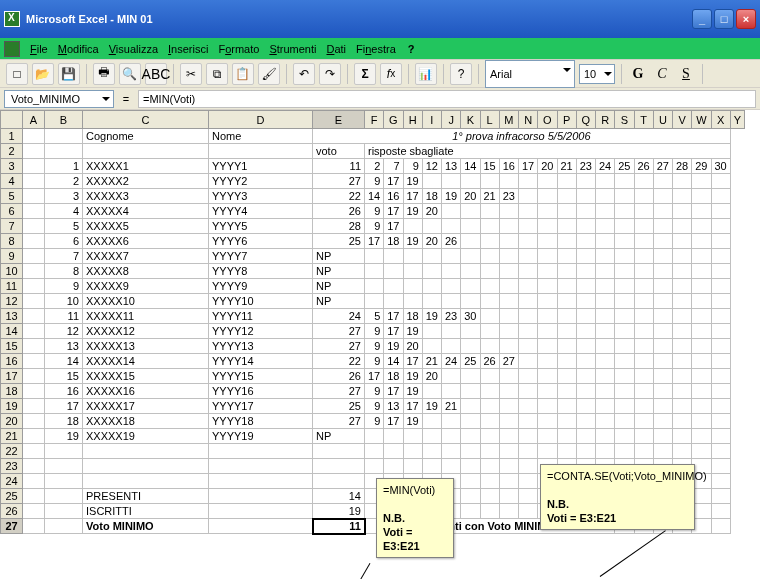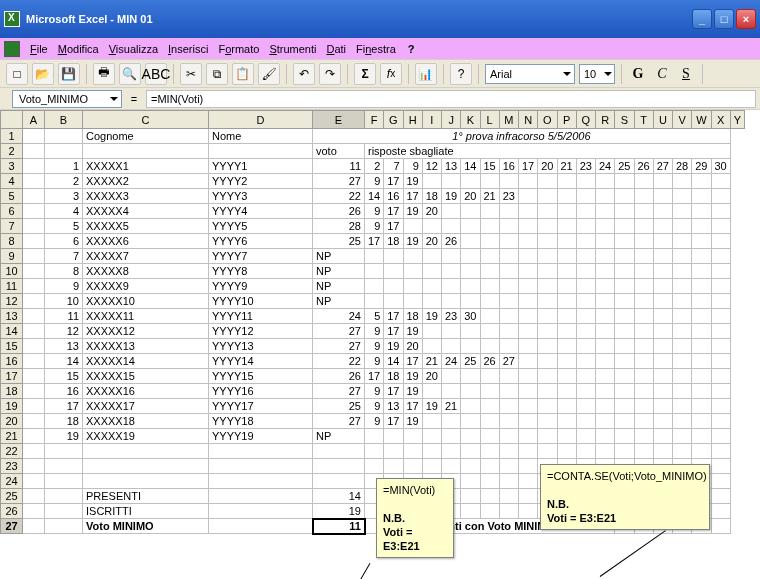--- a/index.html
+++ b/index.html
@@ -6,37 +6,37 @@
   body { font-family: "Tahoma", "Arial", sans-serif; font-size: 11px; background: #ece9d8; width: 760px; height: 579px; overflow: hidden; }
 
   .titlebar { background: linear-gradient(#3b78d8, #1e55bf); color: #fff; height: 38px; display: flex; align-items: center; padding: 0 4px; font-weight: bold; }
   .titlebar .app-icon { width: 16px; height: 16px; background: #2a7c2a; border: 1px solid #fff; margin-right: 6px; display:inline-block; position:relative;}
   .titlebar .app-icon::after{content:"X"; color:#fff; font-size:10px; position:absolute; left:3px; top:0px;}
   .titlebar .title { flex: 1; }
   .titlebar .winbtns { display: flex; gap: 2px; }
   .titlebar .winbtn { width: 20px; height: 20px; background: linear-gradient(#6fa6f0,#3d78cf); border:1px solid #1b4fa0; border-radius:3px; color:#fff; display:flex; align-items:center; justify-content:center; font-size:11px;}
   .titlebar .winbtn.close { background: linear-gradient(#e88, #c33); border-color:#a22;}
 
-  .menubar { background:#f0abfc; height:22px; display:flex; align-items:center; padding:0 4px; gap:2px; border-bottom:1px solid #d4d0c8;}
+  .menubar { background:#22c55e; height:22px; display:flex; align-items:center; padding:0 4px; gap:2px; border-bottom:1px solid #d4d0c8;}
   .menubar .doc-icon{ width:16px; height:16px; background:#2a7c2a;border:1px solid #555; margin-right:4px;}
   .menubar .item { padding:2px 4px; cursor:default;}
   .menubar .item u { text-decoration: underline; }
   .help-icon { margin-left: 2px; font-weight:bold;}
 
   .toolbar { background:#ece9d8; height:28px; display:flex; align-items:center; padding:0 6px; gap:4px; border-bottom:1px solid #d4d0c8;}
   .tbtn { width:22px; height:22px; border:1px solid #c8c8c8; background:#f4f3ef; display:flex; align-items:center; justify-content:center; font-size:12px; border-radius:2px;}
   .tsep { width:1px; height:20px; background:#c0c0c0; margin:0 2px;}
-  .font-select{ border:1px solid #7f9db9; background:#fff; height:20px; width:90px; padding:0 18px 0 4px; display:flex;align-items:center;position:relative; font-size:11px;}
+  .font-select{ border:1px solid #7f9db9; background:#fff; height:28px; width:90px; padding:0 18px 0 4px; display:flex;align-items:center;position:relative; font-size:11px;}
   .font-select::after{content:""; position:absolute; right:3px; top:7px; border:4px solid transparent; border-top-color:#000;}
   .size-select{ border:1px solid #7f9db9; background:#fff; height:20px; width:36px; padding:0 14px 0 4px; display:flex;align-items:center;position:relative; font-size:11px;}
   .size-select::after{content:""; position:absolute; right:2px; top:7px; border:4px solid transparent; border-top-color:#000;}
   .fmtbtn{ width:20px; height:20px; display:flex; align-items:center; justify-content:center; font-family:"Times New Roman",serif; font-size:14px;}
 
   .formulabar { background:#ece9d8; height:22px; display:flex; align-items:center; padding:2px 4px; gap:4px; border-bottom:1px solid #d4d0c8;}
-  .namebox { border:1px solid #7f9db9; background:#fff; width:110px; height:18px; display:flex; align-items:center; padding:0 6px; position:relative;margin-left:8px;}
+  .namebox { border:1px solid #7f9db9; background:#fff; width:110px; height:18px; display:flex; align-items:center; padding:0 6px; position:relative;}
   .namebox::after{content:""; position:absolute; right:3px; top:6px; border:4px solid transparent; border-top-color:#000;}
   .fxlabel{ width:16px; text-align:center;}
   .formulainput { border:1px solid #c0c0c0; background:#fff; flex:1; height:18px; display:flex; align-items:center; padding:0 4px;}
 
   .grid-wrap { position:relative; background:#fff; height: calc(579px - 26px - 22px - 28px - 22px); overflow:hidden;}
   table.grid { border-collapse:collapse; table-layout:fixed; font-family: Arial, sans-serif; font-size:11px; }
   .grid th, .grid td { border:1px solid #c0c0c0; height:15px; padding:0 3px; overflow:hidden; white-space:nowrap;}
   .grid th { background:#ece9d8; font-weight:normal; text-align:center; border-color:#9c9c9c;}
   .grid .corner { background:#ece9d8;}
   .grid td { background:#fff;}
@@ -880,20 +880,20 @@
           <td></td>
         </tr>
       </tbody>
 </table>
 
 <div class="callout" style="left:376px; top:368px; width:78px;">
   <div>=MIN(Voti)</div><br>
   <b>N.B.</b>
   <div><b>Voti = E3:E21</b></div>
 </div>
-<div class="callout" style="left:540px; top:354px; width:170px;">
+<div class="callout" style="left:540px; top:354px; width:155px;">
   <div>=CONTA.SE(Voti;Voto_MINIMO)</div><br>
   <b>N.B.</b>
   <div><b>Voti = E3:E21</b></div>
 </div>
 <div class="arrow-line" style="left:360px; top:470px; width:20px; transform:rotate(-60deg);"></div>
 <div class="arrow-line" style="left:600px; top:466px; width:80px; transform:rotate(-35deg);"></div>
 </div>
 
 </body></html>

